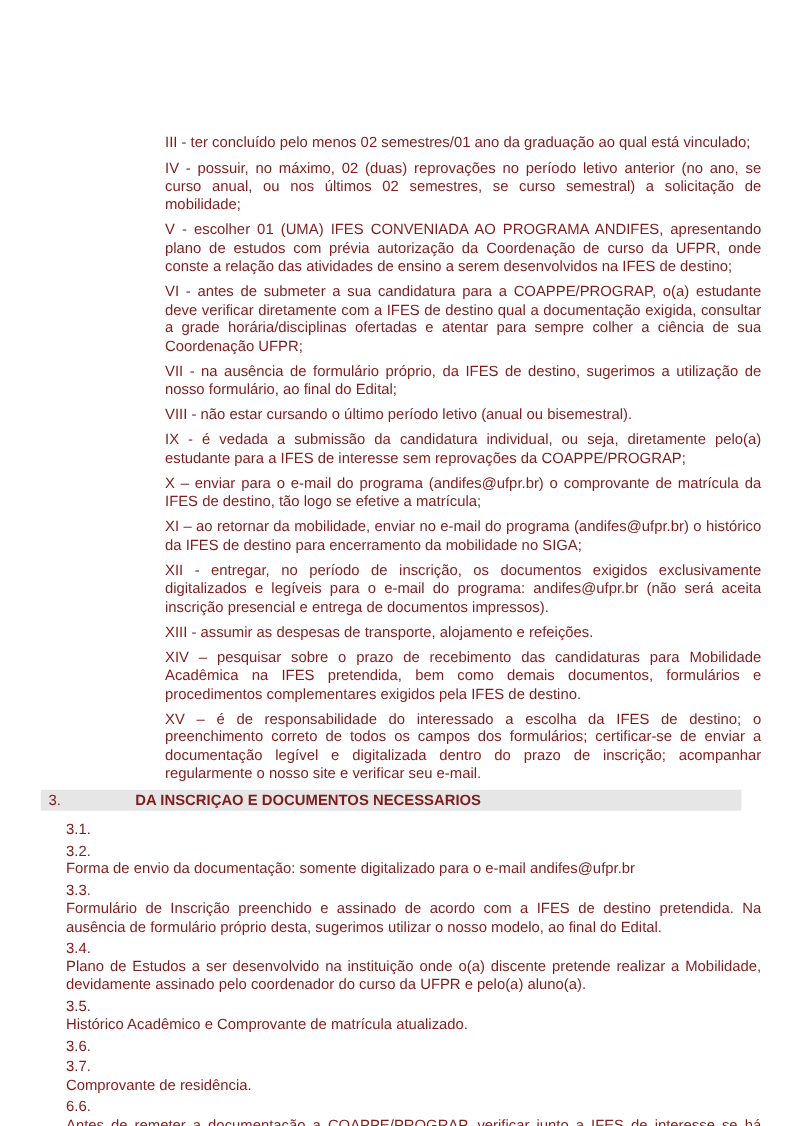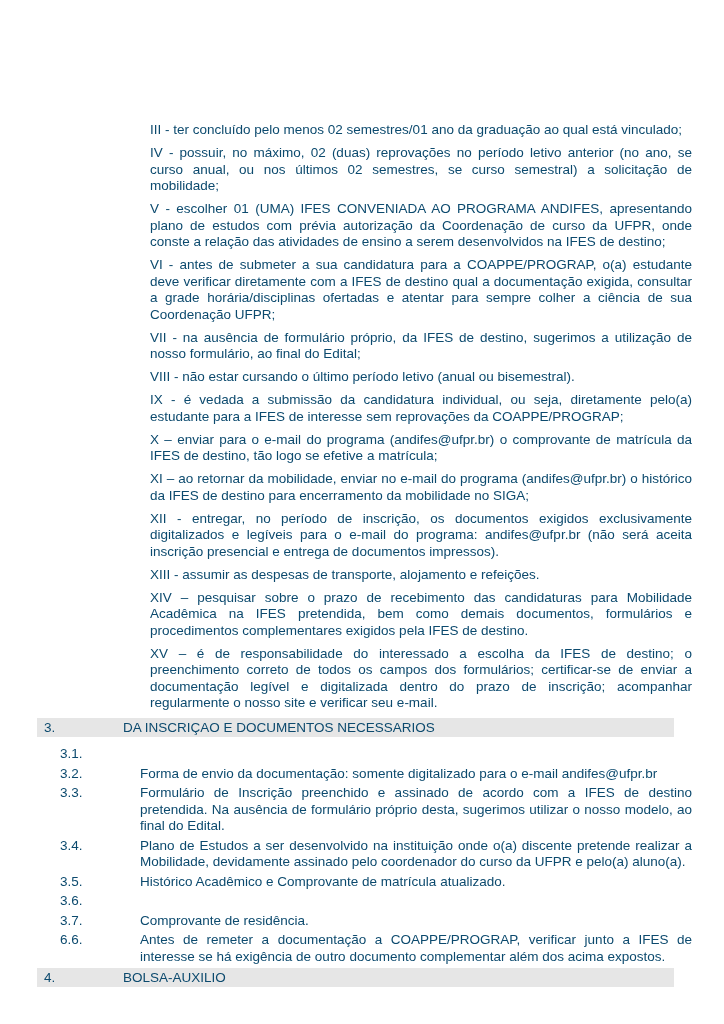--- a/index.html
+++ b/index.html
@@ -3,21 +3,21 @@
 <meta charset="utf-8">
 <style>
   html, body { margin: 0; padding: 0; background: #ffffff; }
   .page {
     position: relative;
     width: 724px;
     height: 1024px;
     background: #ffffff;
     font-family: "Liberation Sans", sans-serif;
     font-size: 13.5px;
-    color: #0c4a6e;
+    color: #7f1d1d;
     overflow: hidden;
     box-sizing: border-box;
   }
   .roman-list {
     padding: 122px 32px 0 150px;
   }
   .roman-list p {
     margin: 0 0 6.5px 0;
     line-height: 16.5px;
     text-align: justify;
@@ -31,28 +31,29 @@
     align-items: center;
     line-height: 19px;
   }
   .section-bar .sec-num {
     padding-left: 7px;
     width: 79px;
     flex-shrink: 0;
     font-weight: normal;
   }
   .section-bar .sec-title {
-    font-weight: normal;
+    font-weight: bold;
   }
   .sub-list {
     padding: 9px 32px 0 60px;
   }
   .sub-row {
     display: flex;
     margin-bottom: 3px;
+    flex-direction: column;
   }
   .sub-num {
     width: 80px;
     flex-shrink: 0;
     line-height: 16.5px;
   }
   .sub-text {
     flex: 1;
     line-height: 16.5px;
     text-align: justify;

